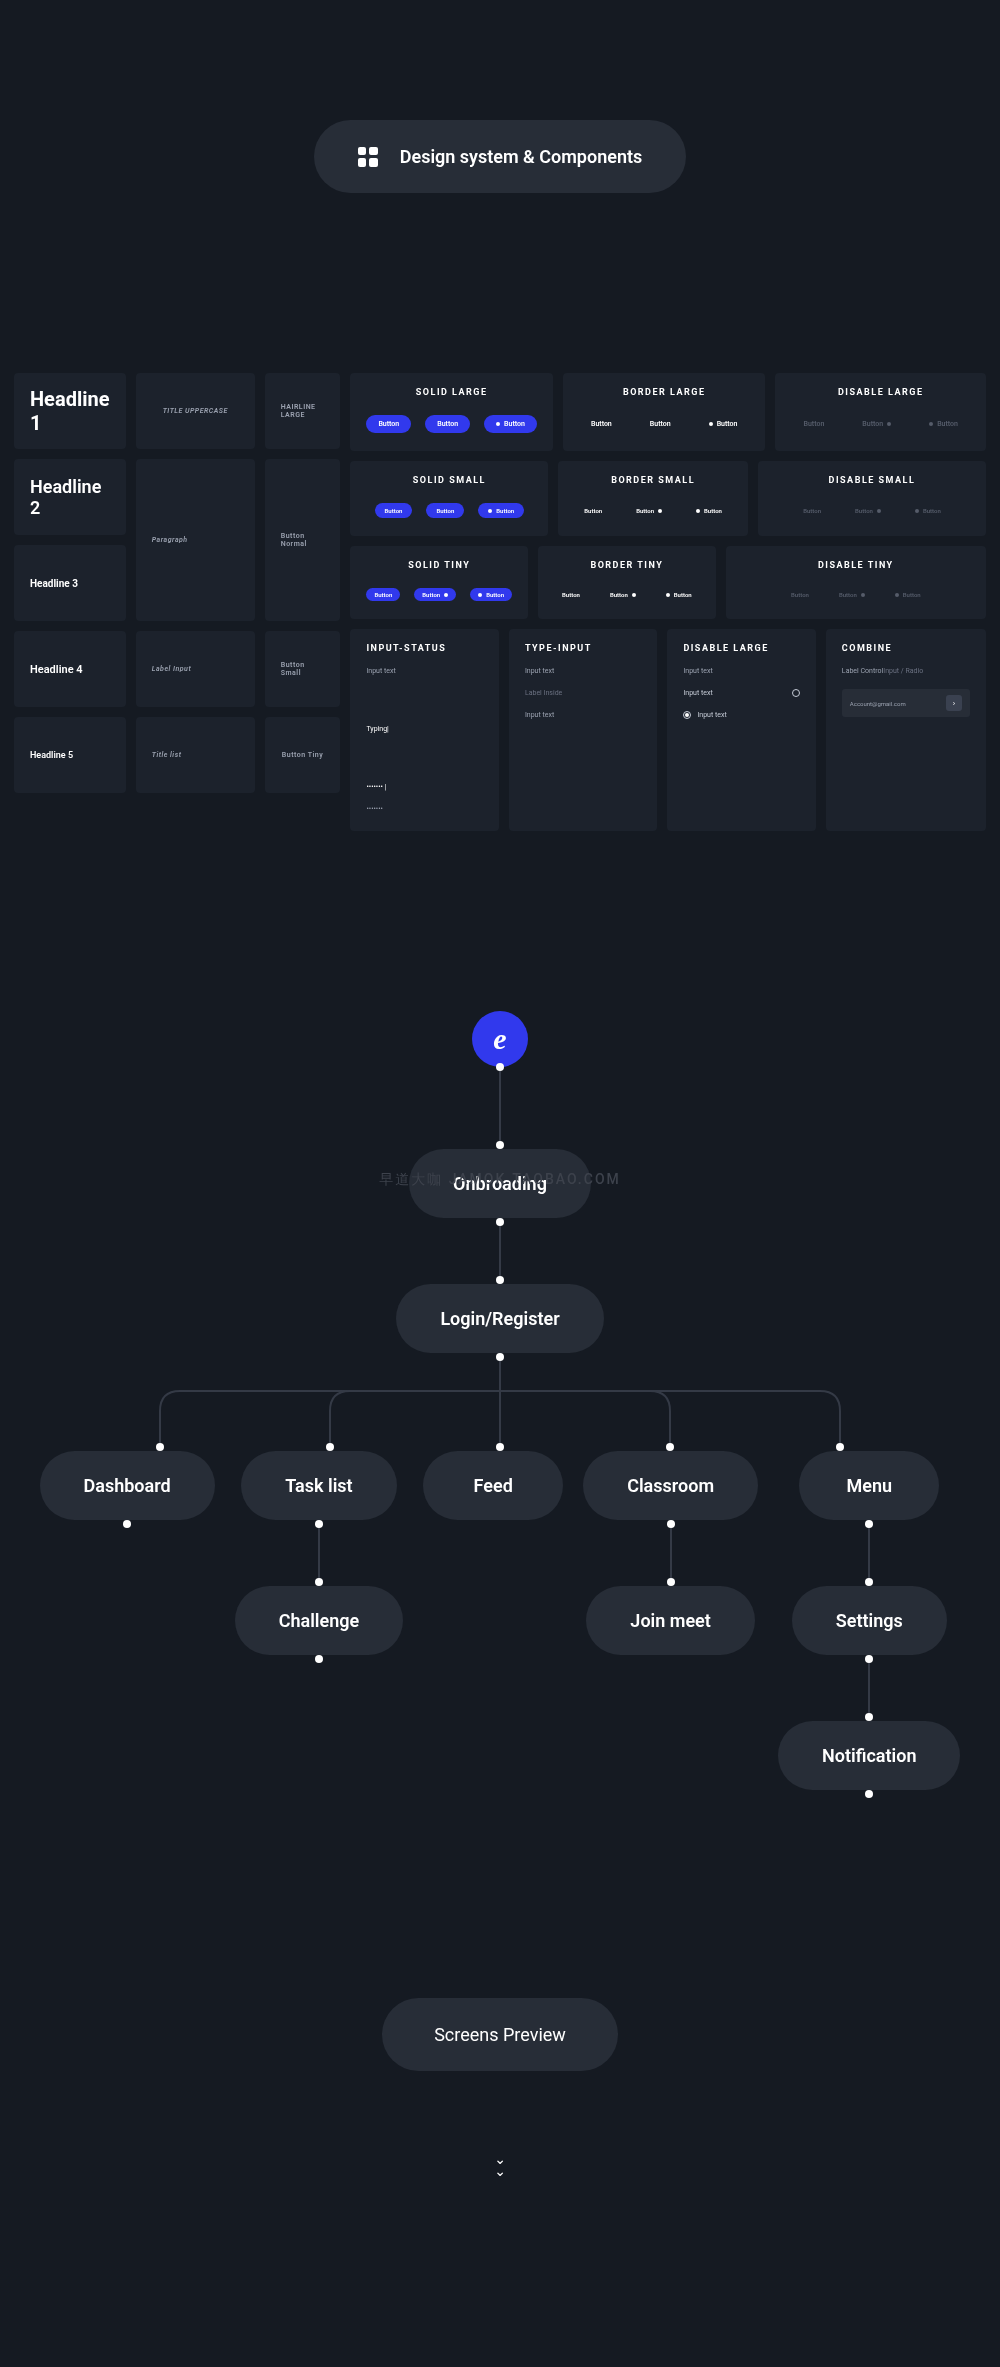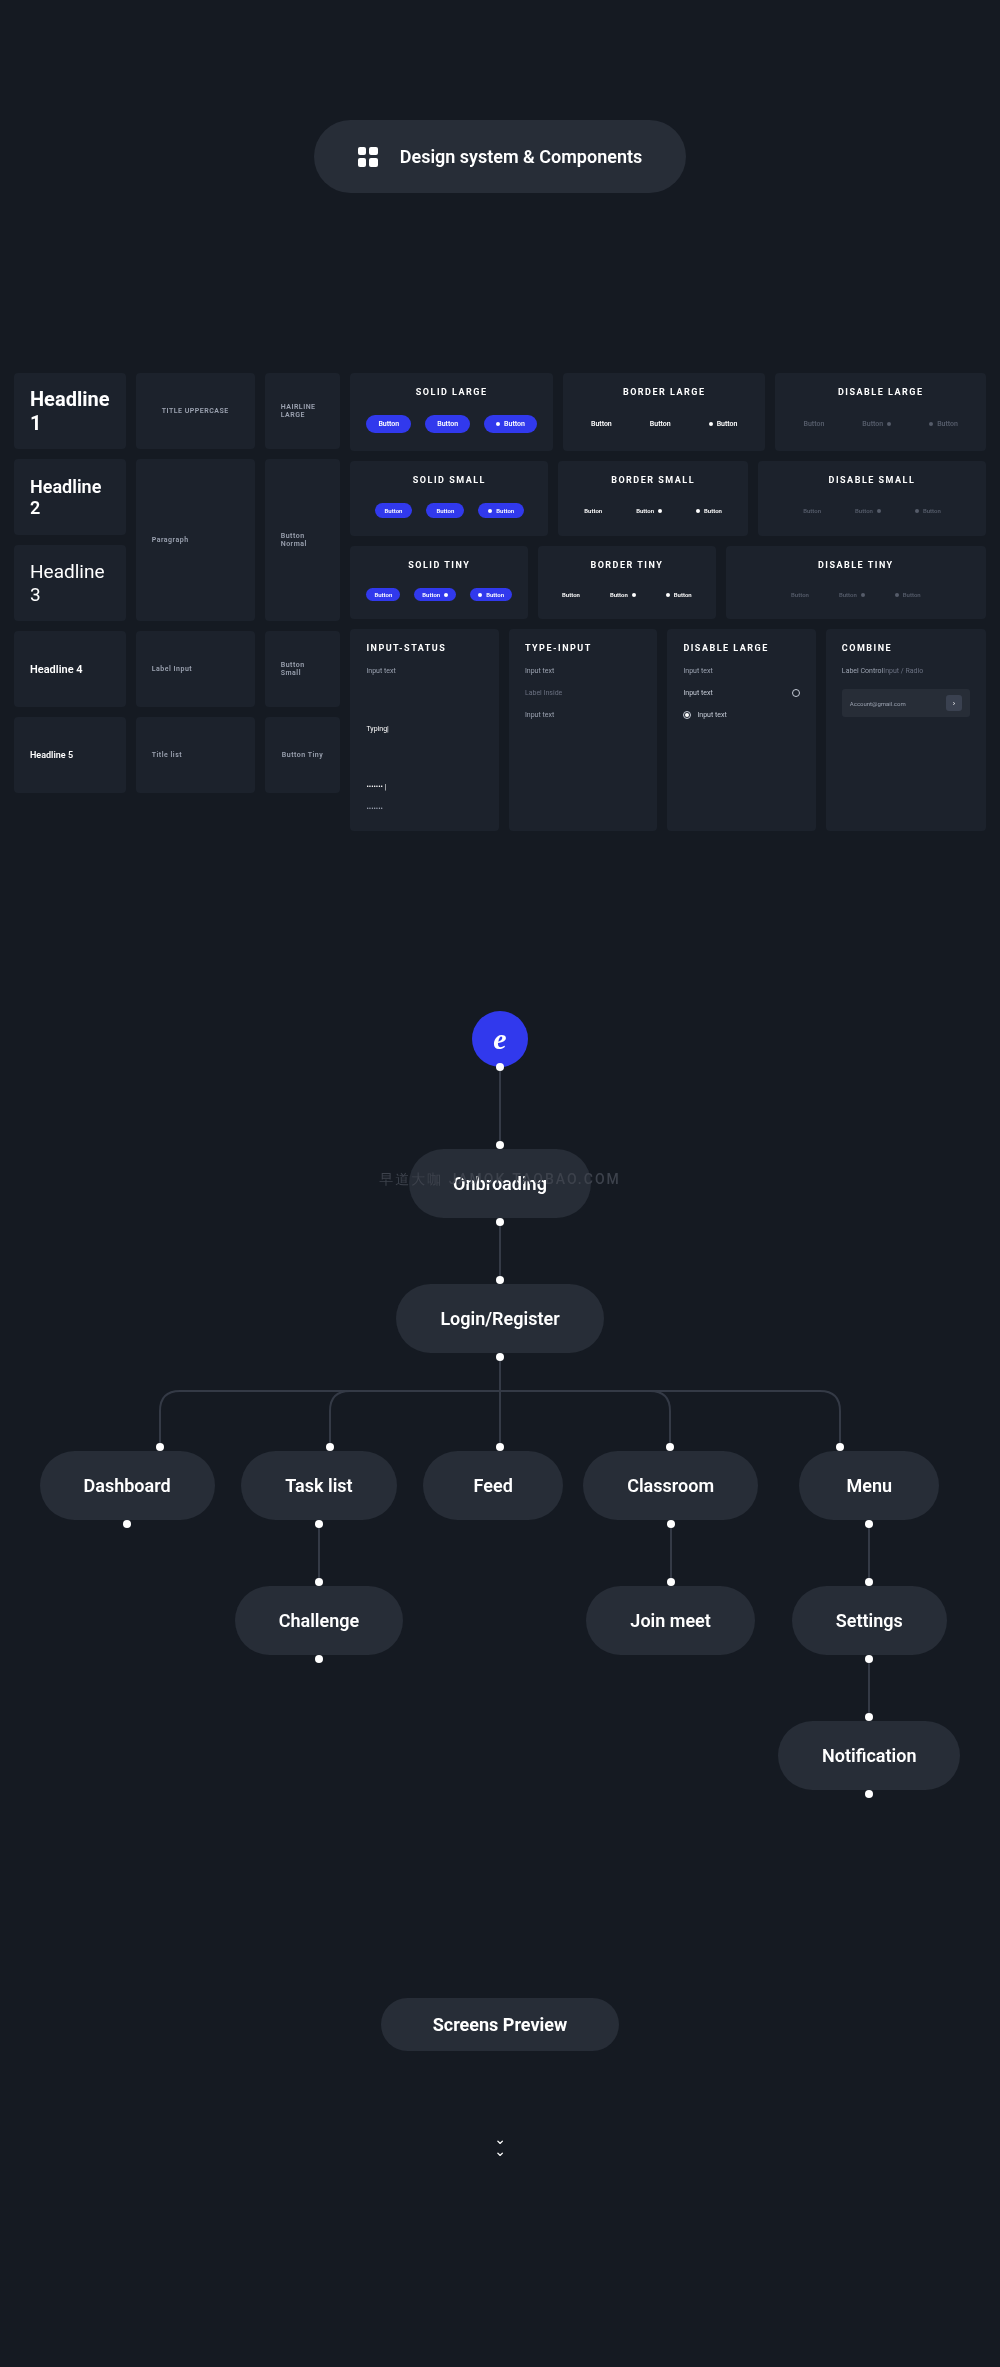--- a/index.html
+++ b/index.html
@@ -50,26 +50,26 @@
     display: flex;
     flex-direction: column;
     justify-content: center;
   }
 
   
   .colA { width: 124px; }
   .colA .card { height: 76px; align-items: flex-start; }
   .h1t { font-size: 20px; font-weight: 700; }
   .h2t { font-size: 18px; font-weight: 600; }
-  .h3t { font-size: 19px; font-weight: 400; }
+  .h3t { font-size: 10px; font-weight: 700; }
   .h4t { font-size: 11px; font-weight: 600; }
   .h5t { font-size: 9px; font-weight: 600; }
 
   
-  .colB { width: 132px; }
+  .colB { width: 132px; font-style: italic; }
   .colB .card { align-items: flex-start; }
   .tiny-label { font-size: 7px; color: #9ba2b0; font-weight: 600; letter-spacing: 0.5px; text-transform: uppercase; }
 
   
   .colC { width: 84px; }
   .colC .card { align-items: center; }
 
   
   .btn-area { flex: 1; display:flex; flex-direction:column; gap:10px; }
   .btn-row { display:flex; gap:10px; }
@@ -124,22 +124,22 @@
     font-weight:500; white-space:nowrap; pointer-events:none;
   }
   .flow-wrap { position:relative; display:flex; flex-direction:column; align-items:center; }
 
   .row5 { display:flex; gap:20px; justify-content:center; }
   .branch-svg { display:block; }
 
   .chevrons { display:flex; flex-direction:column; align-items:center; gap:4px; color:#fff; font-size:14px; }
 
   .screens-pill {
-    background:#272d37; border-radius:999px; padding:16px 52px;
-    font-size:18px; font-weight:700;
+    background:#272d37; border-radius:999px; padding:26px 52px;
+    font-size:18px; font-weight:400;
   }
 
   .node-col { display:flex; flex-direction:column; align-items:center; }
 </style>
 </head>
 <body>
 
 <div class="header-section">
   <div class="header-pill">
     <div class="grid-icon">

